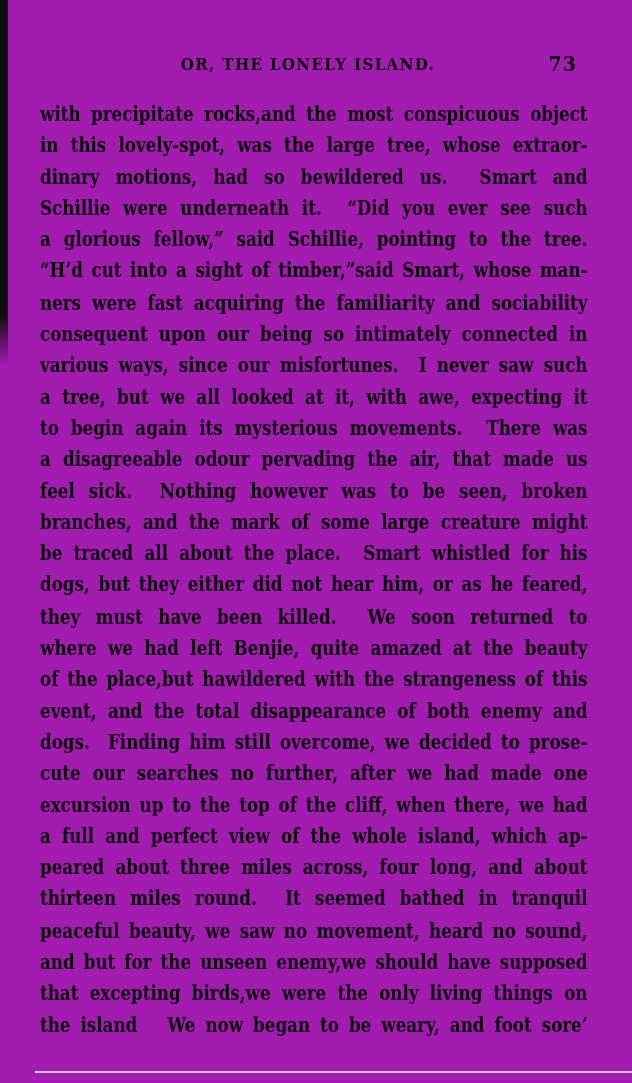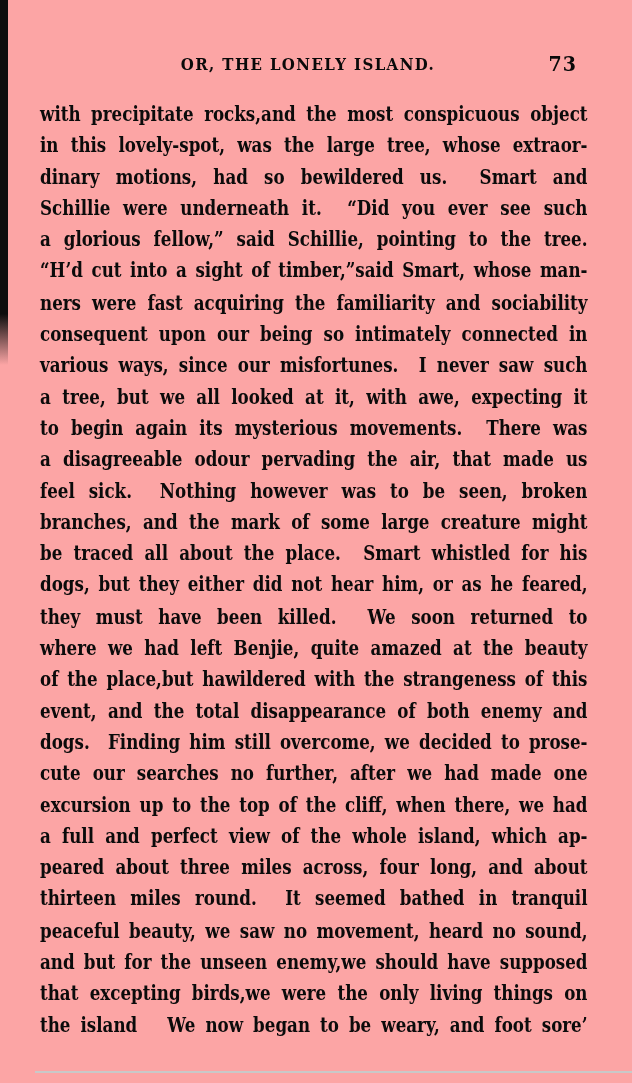--- a/index.html
+++ b/index.html
@@ -5,21 +5,21 @@
   html, body { margin: 0; padding: 0; }
   body {
     width: 632px; height: 1083px;
     background: #ffffff;
     overflow: hidden;
     font-family: "DejaVu Serif", serif;
   }
   .page {
     position: relative;
     width: 632px; height: 1083px;
-    background: #fca5a5;
+    background: #a21caf;
     color: #0a0a0a;
   }
   .running-head {
     position: absolute;
     top: 54px; left: 0;
     width: 616px;
     text-align: center;
     font-size: 15px;
     font-weight: 700;
     letter-spacing: 1.4px;

